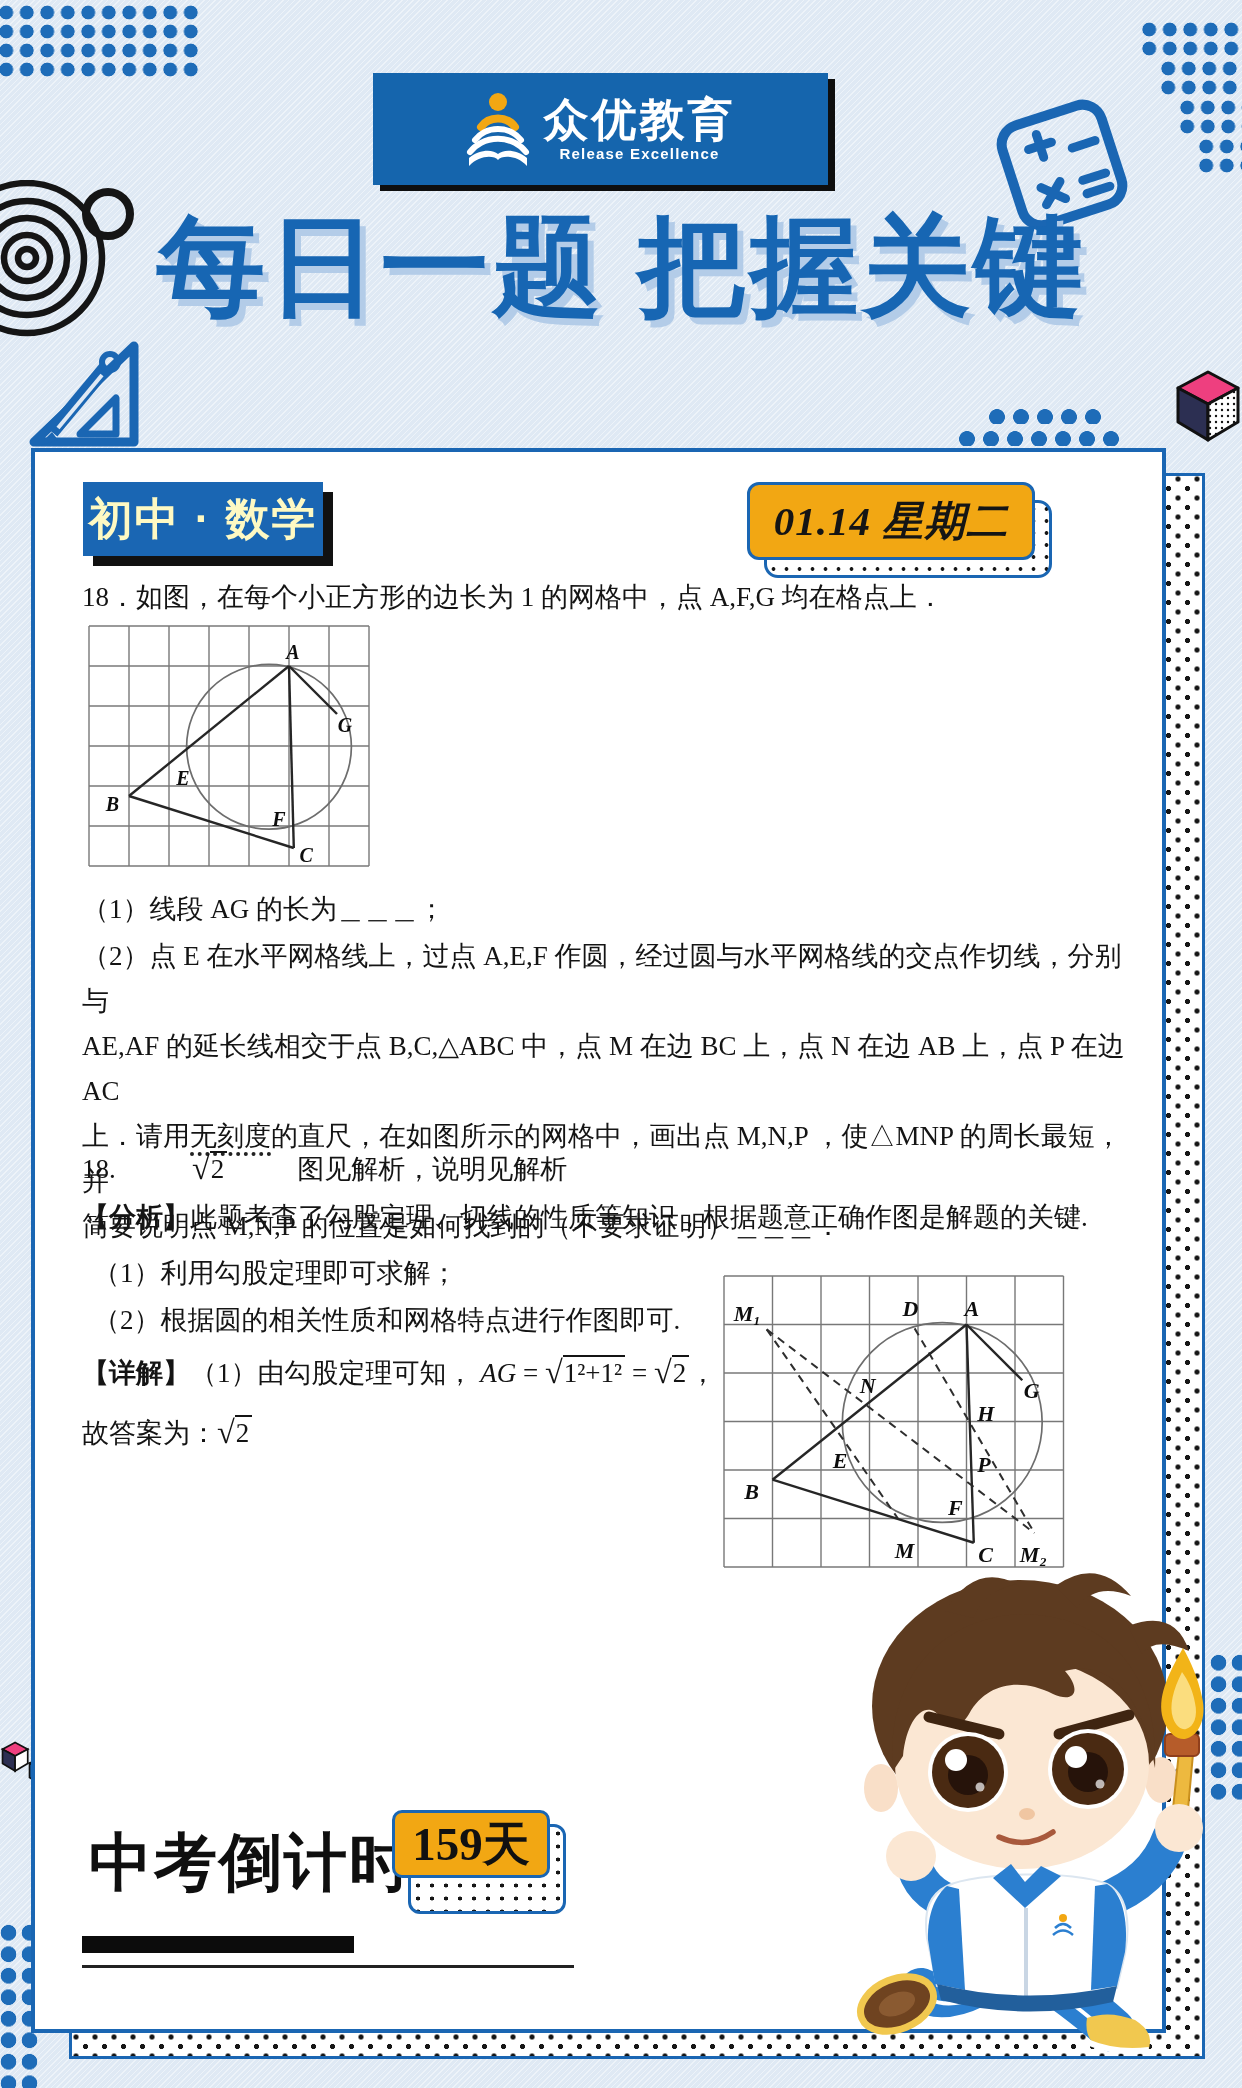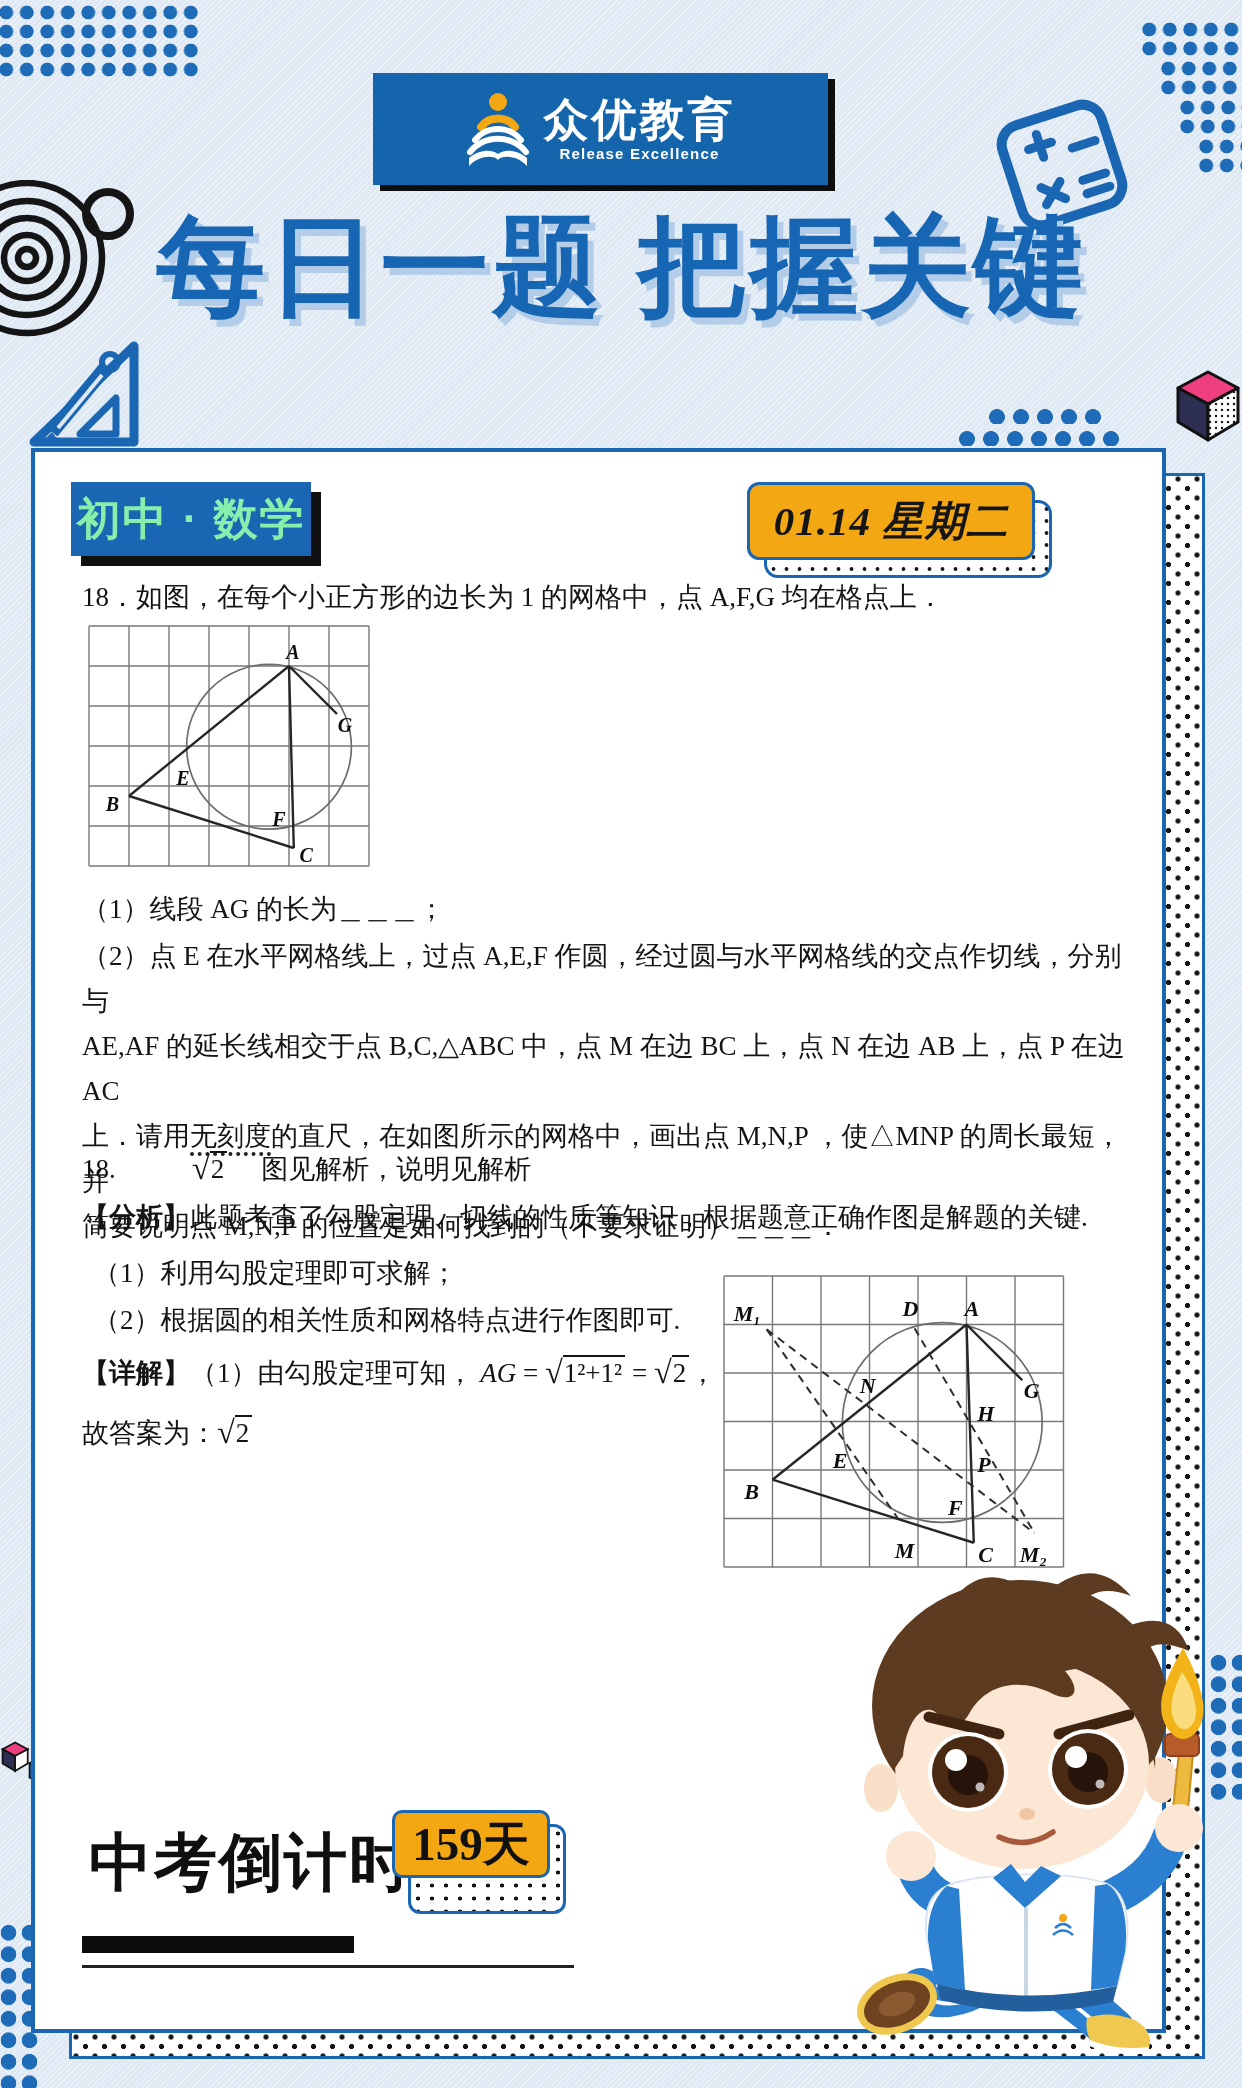--- a/index.html
+++ b/index.html
@@ -21,38 +21,38 @@
   .title{left:0;right:0;top:194px;text-align:center;font-size:109px;font-weight:900;color:#1766b3;
          letter-spacing:3px;text-shadow:6px 7px 0 #b3cce8;white-space:nowrap;z-index:1;}
   
   .card-shadow{left:69px;top:473px;width:1136px;height:1586px;box-sizing:border-box;border:3px solid #1a66b3;
      background-color:#fff;
      background-image:radial-gradient(#161616 2.3px,transparent 2.9px),radial-gradient(#161616 2.3px,transparent 2.9px);
      background-size:19px 19px;background-position:4px 3px,13.5px 12.5px;z-index:2;}
   .card{left:31px;top:448px;width:1135px;height:1585px;box-sizing:border-box;border:4px solid #1a66b3;
         background:#fff;z-index:3;}
   
-  .subj-badge{left:36px;top:30px;width:240px;height:74px;background:#1a66b3;box-shadow:10px 10px 0 #111;
-      display:flex;align-items:center;justify-content:center;color:#86efac;font-size:44px;font-weight:bold;letter-spacing:2px;}
+  .subj-badge{left:48px;top:30px;width:240px;height:74px;background:#1a66b3;box-shadow:10px 10px 0 #111;
+      display:flex;align-items:center;justify-content:center;color:#fef9c3;font-size:44px;font-weight:bold;letter-spacing:2px;}
   .date-shadow{left:729px;top:48px;width:288px;height:78px;box-sizing:border-box;border:3px solid #1a66b3;border-radius:14px;
       background-color:#fff;
       background-image:radial-gradient(#161616 1.7px,transparent 2.2px);background-size:13px 12px;}
   .date-badge{left:712px;top:30px;width:288px;height:78px;box-sizing:border-box;background:#f2a713;border:3px solid #1a66b3;
       border-radius:12px;display:flex;align-items:center;justify-content:center;
       font-family:"Liberation Serif",serif;font-weight:bold;font-size:41px;color:#151515;letter-spacing:1px;font-style:italic;}
   
   .ser{font-family:"Liberation Serif",serif;color:#141414;font-size:27px;line-height:1;white-space:nowrap;}
   .para{white-space:normal;line-height:45px;}
   .emph{border-bottom:4px dotted #222;padding-bottom:1px;}
   .sqrt{display:inline-block;white-space:nowrap;}
   .sqrt .rt{font-size:1.2em;vertical-align:-1px;}
   .sqrt .rad{border-top:2px solid #141414;padding:1px 3px 0 1px;}
   .mvar{font-style:italic;}
   .ans-num{display:inline-block;width:110px;}
-  .ans-rest{margin-left:34px;}
+  .ans-rest{margin-left:70px;}
   .lbl{font-family:"Liberation Sans",sans-serif;font-weight:bold;}
   .p2{width:648px;line-height:49px;white-space:normal;}
   
   .cd-label{left:54px;top:1368px;font-size:63px;font-weight:900;color:#0f0f0f;letter-spacing:2px;}
   .cd-shadow{left:373px;top:1372px;width:158px;height:90px;box-sizing:border-box;border:3px solid #1a66b3;border-radius:12px;
       background-color:#fff;background-image:radial-gradient(#161616 1.9px,transparent 2.4px);background-size:14px 13px;}
   .cd-badge{left:357px;top:1358px;width:158px;height:68px;box-sizing:border-box;background:#f2a713;border:3px solid #1a66b3;
       border-radius:10px;display:flex;align-items:center;justify-content:center;
       font-family:"Liberation Serif",serif;font-weight:bold;font-size:47px;color:#111;}
   .cd-bar{left:47px;top:1484px;width:272px;height:17px;background:#0c0c0c;}

